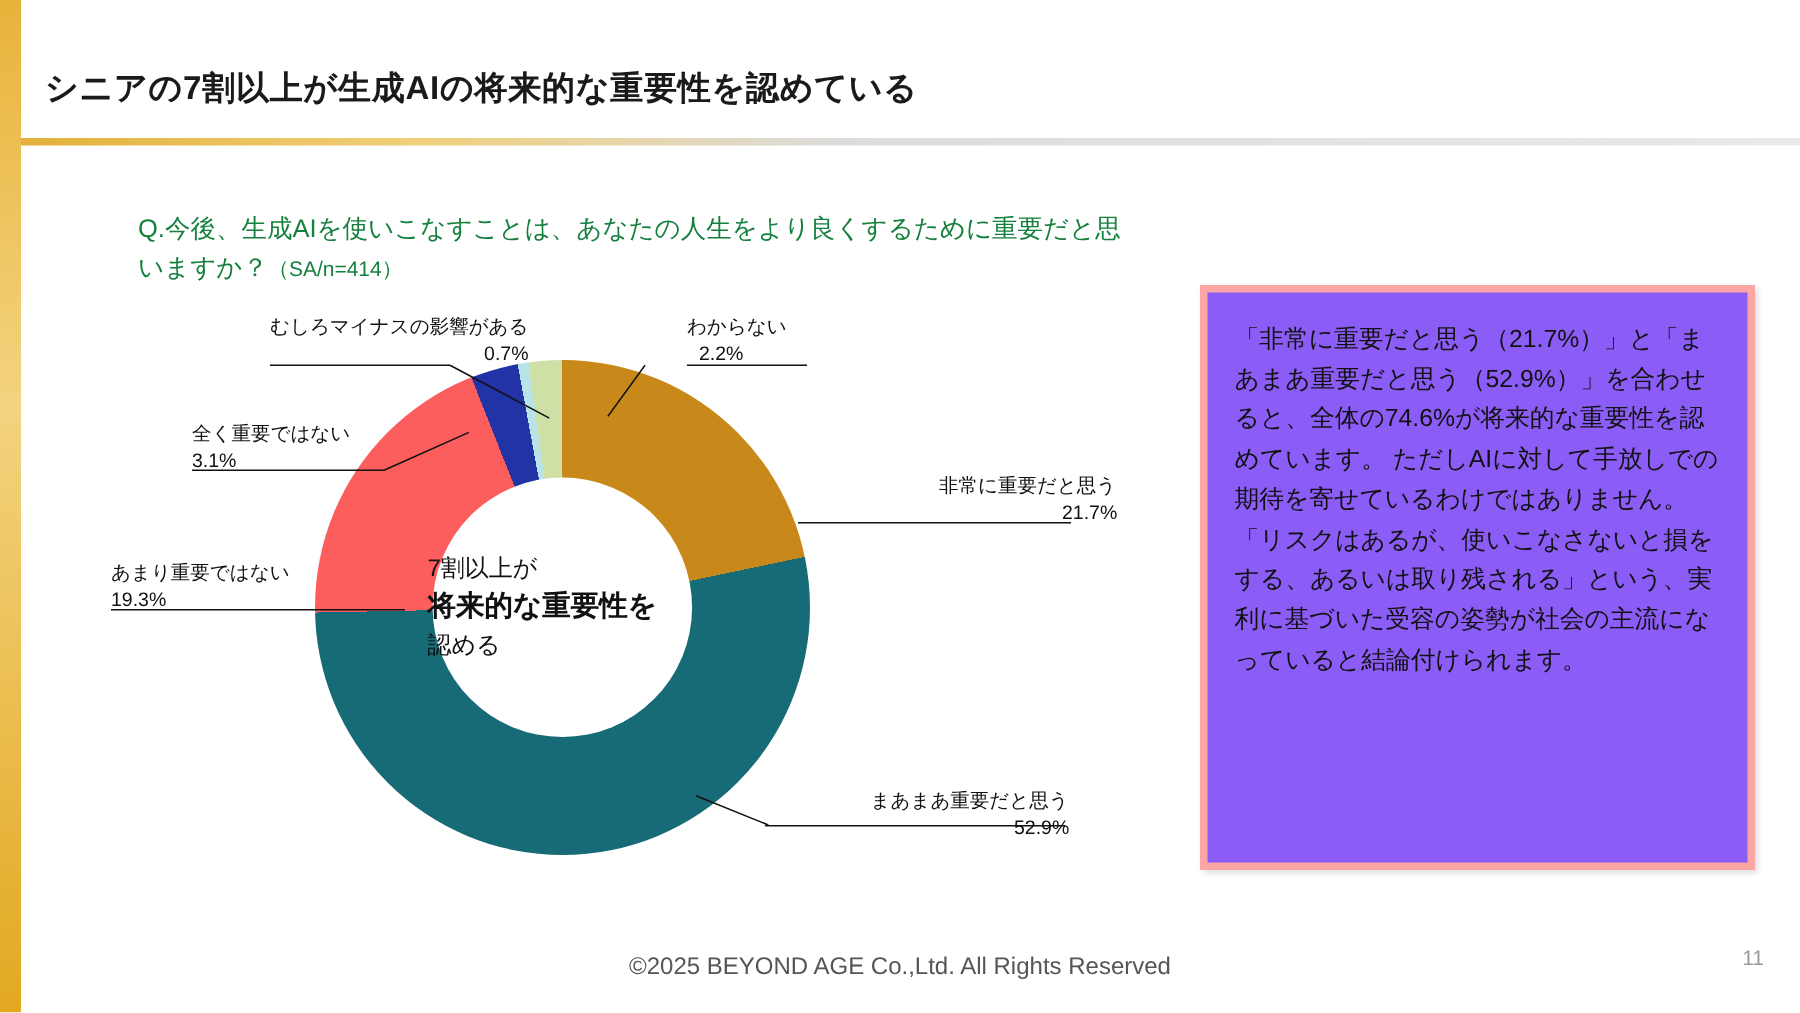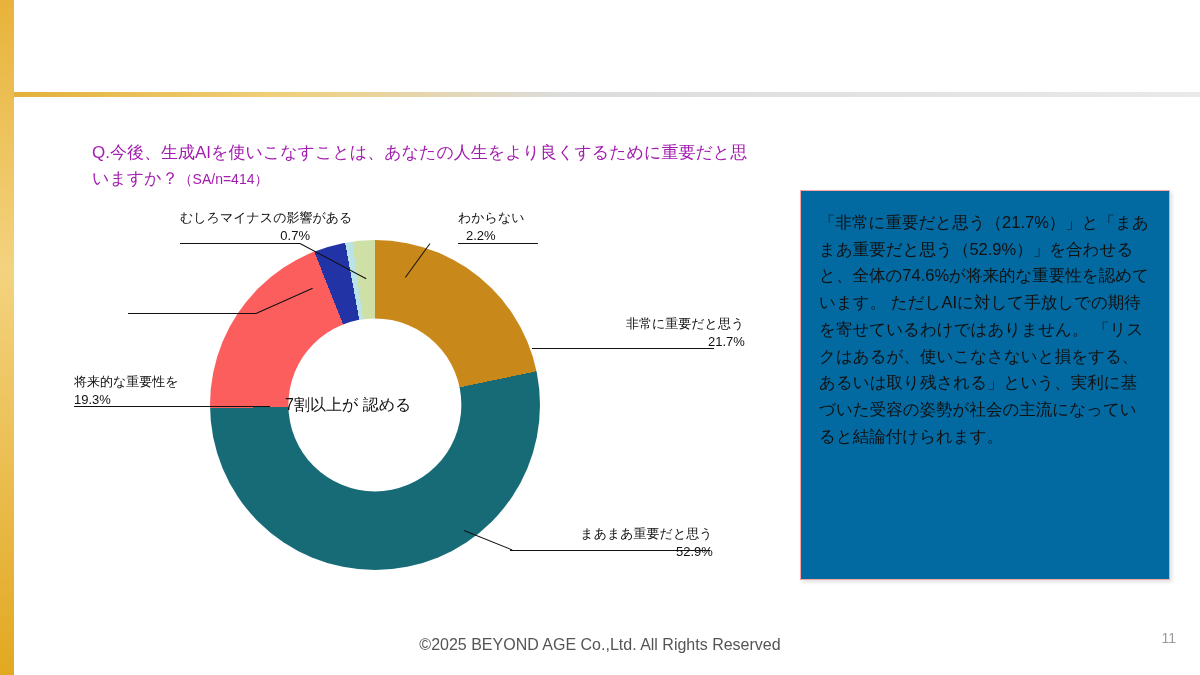--- a/index.html
+++ b/index.html
@@ -39,21 +39,21 @@
     left: 14px; top: 92px;
     width: 1186px; height: 5px;
     background: linear-gradient(90deg,#e3b13a 0%, #f0cf79 22%, #dcdcdc 46%, #e9e9e9 100%);
   }
   .question {
     position: absolute;
     left: 92px; top: 140px;
     width: 660px;
     font-size: 17px;
     line-height: 1.55;
-    color: #a21caf;
+    color: #15803d;
   }
   .question .sa {
     font-size: 14px;
   }
   
   .chart-area {
     position: absolute;
     left: 60px; top: 195px;
     width: 720px; height: 420px;
   }
@@ -106,22 +106,22 @@
   .leader.h { height: 1px; }
   .leader.diag {
     height: 1px;
     transform-origin: left center;
   }
   
   .comment-box {
     position: absolute;
     left: 800px; top: 190px;
     width: 370px; height: 390px;
-    background: #0369a1;
-    border: 1px solid #fca5a5;
+    background: #8b5cf6;
+    border: 5px solid #fca5a5;
     box-shadow: 2px 2px 4px rgba(0,0,0,0.13);
     padding: 18px 16px 14px 18px;
     font-size: 16.5px;
     line-height: 1.62;
     color: #111;
     overflow: hidden;
   }
   .footer {
     position: absolute;
     left: 0; top: 636px;
@@ -137,56 +137,64 @@
     color: #9a9a9a;
   }
 </style>
 </head>
 <body>
 
 <div class="slide">
 
   <div class="left-bar"></div>
 
+  <div class="title-wrap">
+    <div class="title">シニアの7割以上が生成AIの将来的な重要性を認めている</div>
+  </div>
   <div class="title-rule"></div>
 
   <div class="question">
     <span>Q.今後、生成AIを使いこなすことは、あなたの人生をより良くするために重要だと思いますか？</span><span class="sa">（SA/n=414）</span>
   </div>
 
   <div class="chart-area">
 
     <div class="donut-wrap">
       <div class="donut" id="donut-ring" style="background: conic-gradient(rgb(200, 137, 26) 0deg, rgb(200, 137, 26) 78.198deg, rgb(23, 107, 119) 78.198deg, rgb(23, 107, 119) 268.829deg, rgb(252, 93, 93) 268.829deg, rgb(252, 93, 93) 338.378deg, rgb(34, 51, 165) 338.378deg, rgb(34, 51, 165) 349.55deg, rgb(185, 227, 230) 349.55deg, rgb(185, 227, 230) 352.072deg, rgb(207, 224, 166) 352.072deg, rgb(207, 224, 166) 360deg);"></div>
       <div class="donut-hole"></div>
       <div class="center-label">
         <span>7割以上が</span>
+        <span class="big">将来的な重要性を</span>
         <span>認める</span>
       </div>
     </div>
 
-    <div class="callout" style="left:120px; top:14px; text-align:center;">
+    <div class="callout" style="left:120px; top:14px; text-align:right;">
       <span>むしろマイナスの影響がある</span>
       <span class="pct" style="padding-left:58px;">0.7%</span>
     </div>
     <div class="leader h" style="left:120px; top:48px; width:120px;"></div>
     <div class="leader diag" style="left:240px; top:48px; width:75px; transform: rotate(28deg);"></div>
 
     <div class="callout" style="left:398px; top:14px; text-align:left;">
       <span>わからない</span>
       <span class="pct" style="padding-left:8px;">2.2%</span>
     </div>
     <div class="leader h" style="left:398px; top:48px; width:80px;"></div>
     <div class="leader diag" style="left:370px; top:48px; width:42px; transform: rotate(126deg);"></div>
 
+    <div class="callout" style="left:68px; top:85px; text-align:left;">
+      <span>全く重要ではない</span>
+      <span class="pct">3.1%</span>
+    </div>
     <div class="leader h" style="left:68px; top:118px; width:128px;"></div>
     <div class="leader diag" style="left:196px; top:118px; width:62px; transform: rotate(-24deg);"></div>
 
     <div class="callout" style="left:14px; top:178px; text-align:left;">
-      <span>将来的な重要性を</span>
+      <span>あまり重要ではない</span>
       <span class="pct">19.3%</span>
     </div>
     <div class="leader h" style="left:14px; top:211px; width:196px;"></div>
 
     <div class="callout" style="left:528px; top:120px; text-align:left;margin-left:38px;">
       <span>非常に重要だと思う</span>
       <span class="pct" style="padding-left:82px;">21.7%</span>
     </div>
     <div class="leader h" style="left:472px; top:153px; width:182px;"></div>
 

